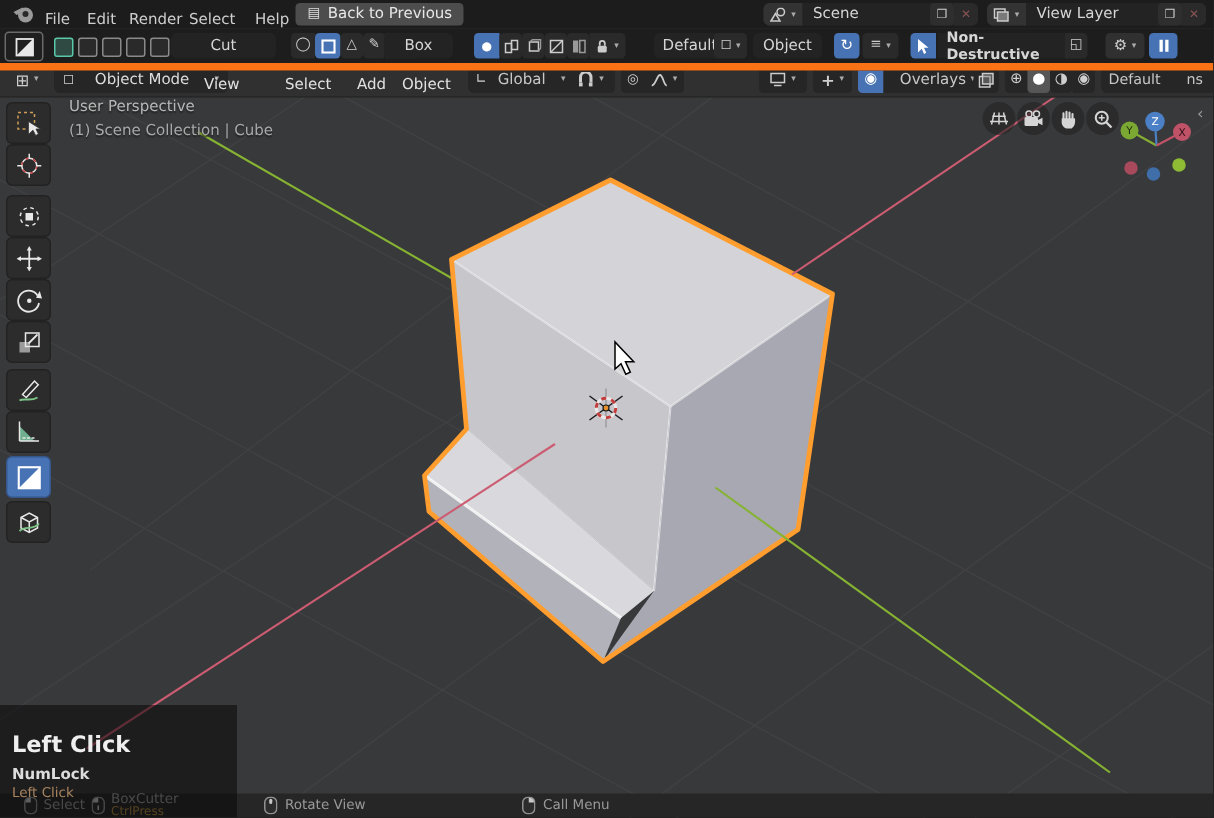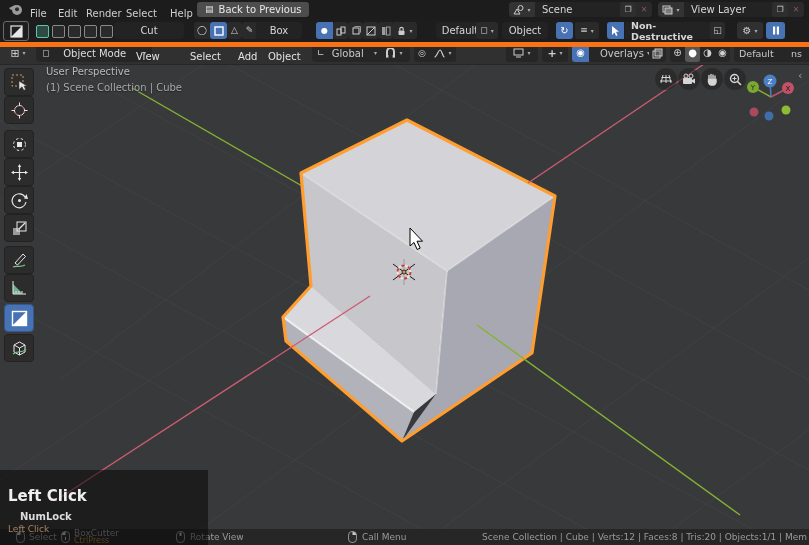--- a/index.html
+++ b/index.html
@@ -6,21 +6,21 @@
   #root{position:relative;width:809px;height:545px;overflow:hidden;background:#38393b;
         font-family:"DejaVu Sans",sans-serif;font-size:11px;color:#c8c8c8;}
   .abs{position:absolute;}
   .t{position:absolute;white-space:nowrap;}
   .flexc{display:flex;align-items:center;}
   .bar{position:absolute;left:0;right:0;}
   #menubar{top:0;height:19px;background:#1c1c1c;z-index:30;}
   #toolsettings{top:19px;height:23px;background:#1d1d1d;border-bottom:5px solid #f97316;z-index:30;}
   #vpheader{top:42px;height:22px;background:#303030;border-bottom:1px solid #272727;z-index:25;}
   #statusbar{bottom:0;height:16px;background:#262626;z-index:40;color:#9a9a9a;font-size:9px;}
-  #screencast{position:absolute;left:0;top:470px;width:208px;height:75px;background:rgba(8,8,8,.55);z-index:50;}
+  #screencast{position:absolute;left:0;top:470px;width:158px;height:75px;background:rgba(8,8,8,.55);z-index:50;}
   .menu{padding:4px 6px;line-height:19px;color:#cfcfcf;font-size:10px;display:inline-block;}
   .pill{background:#262626;border-radius:4px;display:flex;align-items:center;justify-content:center;text-align:center;}
   .field{background:#232323;border-radius:4px;display:flex;align-items:center;justify-content:center;
          color:#d6d6d6;font-size:10px;}
   .blue{background:#4772b3 !important;}
   .caret{font-size:6px;color:#aaa;margin-left:3px;line-height:1;}
   .icon{line-height:1;color:#cfcfcf;}
   .tool{position:absolute;left:4px;width:28px;height:26px;background:#2c2c2c;border:1px solid #222;
         border-radius:4px;display:flex;align-items:center;justify-content:center;z-index:20;}
   .navbtn{position:absolute;width:22px;height:22px;border-radius:50%;background:rgba(35,35,35,.6);
@@ -470,22 +470,21 @@
     <svg class="abs" style="left:176px;top:2px;" width="9" height="12" viewBox="0 0 9 12">
       <rect x="0.5" y="0.5" width="8" height="11" rx="3.5" fill="#2c2c2c" stroke="#909090"></rect>
       <rect x="3.5" y="1.5" width="2" height="3.5" rx="1" fill="#c8c8c8"></rect>
     </svg>
     <span class="stat" style="left:190px;">Rotate View</span>
     <svg class="abs" style="left:348px;top:2px;" width="9" height="12" viewBox="0 0 9 12">
       <rect x="0.5" y="0.5" width="8" height="11" rx="3.5" fill="#2c2c2c" stroke="#909090"></rect>
       <path d="M8,4 V3.5 A3.5,3 0 0 0 4.5,0.8 V4 Z" fill="#c8c8c8"></path>
     </svg>
     <span class="stat" style="left:362px;">Call Menu</span>
-    <span class="stat" style="right:2px;">Scene Collection | Cube | Verts:12 | Faces:8 | Tris:20 | Objects:1/1 | Mem</span>
   </div>
 
   <div id="screencast">
     <div class="t sc1" style="left:8px;top:17px;">Left Click</div>
-    <div class="t sc2" style="left:20px;top:41px;">NumLock</div>
+    <div class="t sc2" style="left:8px;top:41px;">NumLock</div>
     <div class="t sc3" style="left:8px;top:54px;">Left Click</div>
   </div>
 
 </div>
 
 </body></html>

